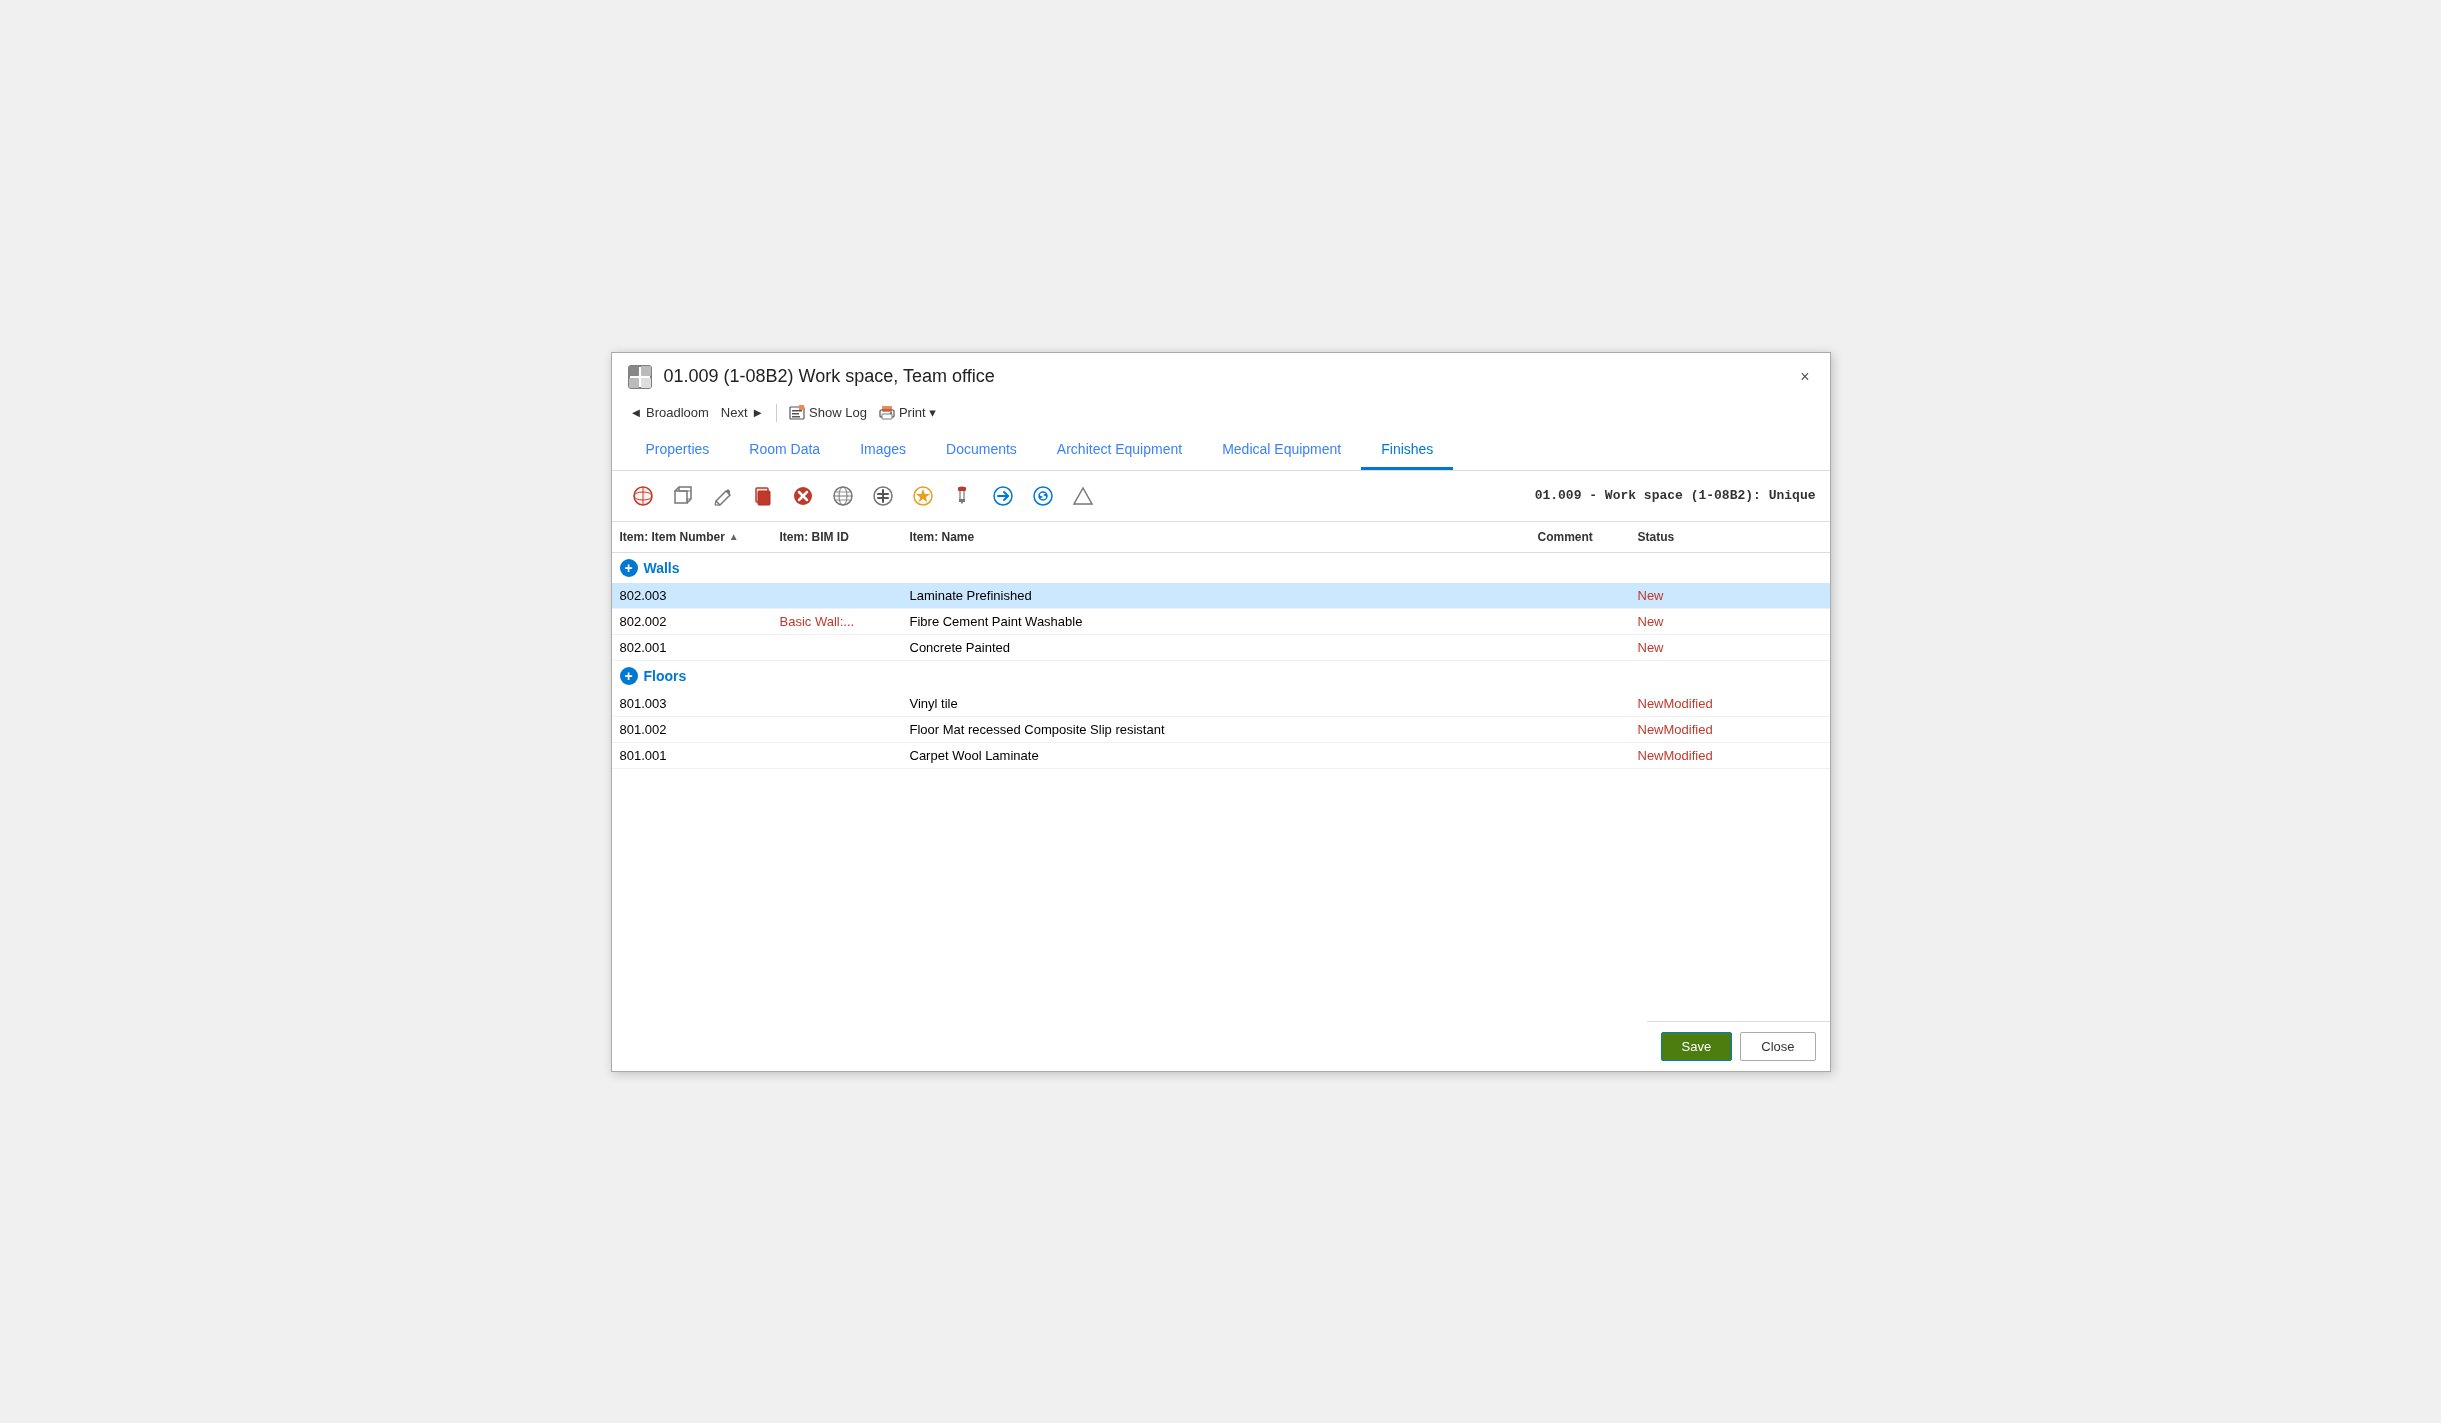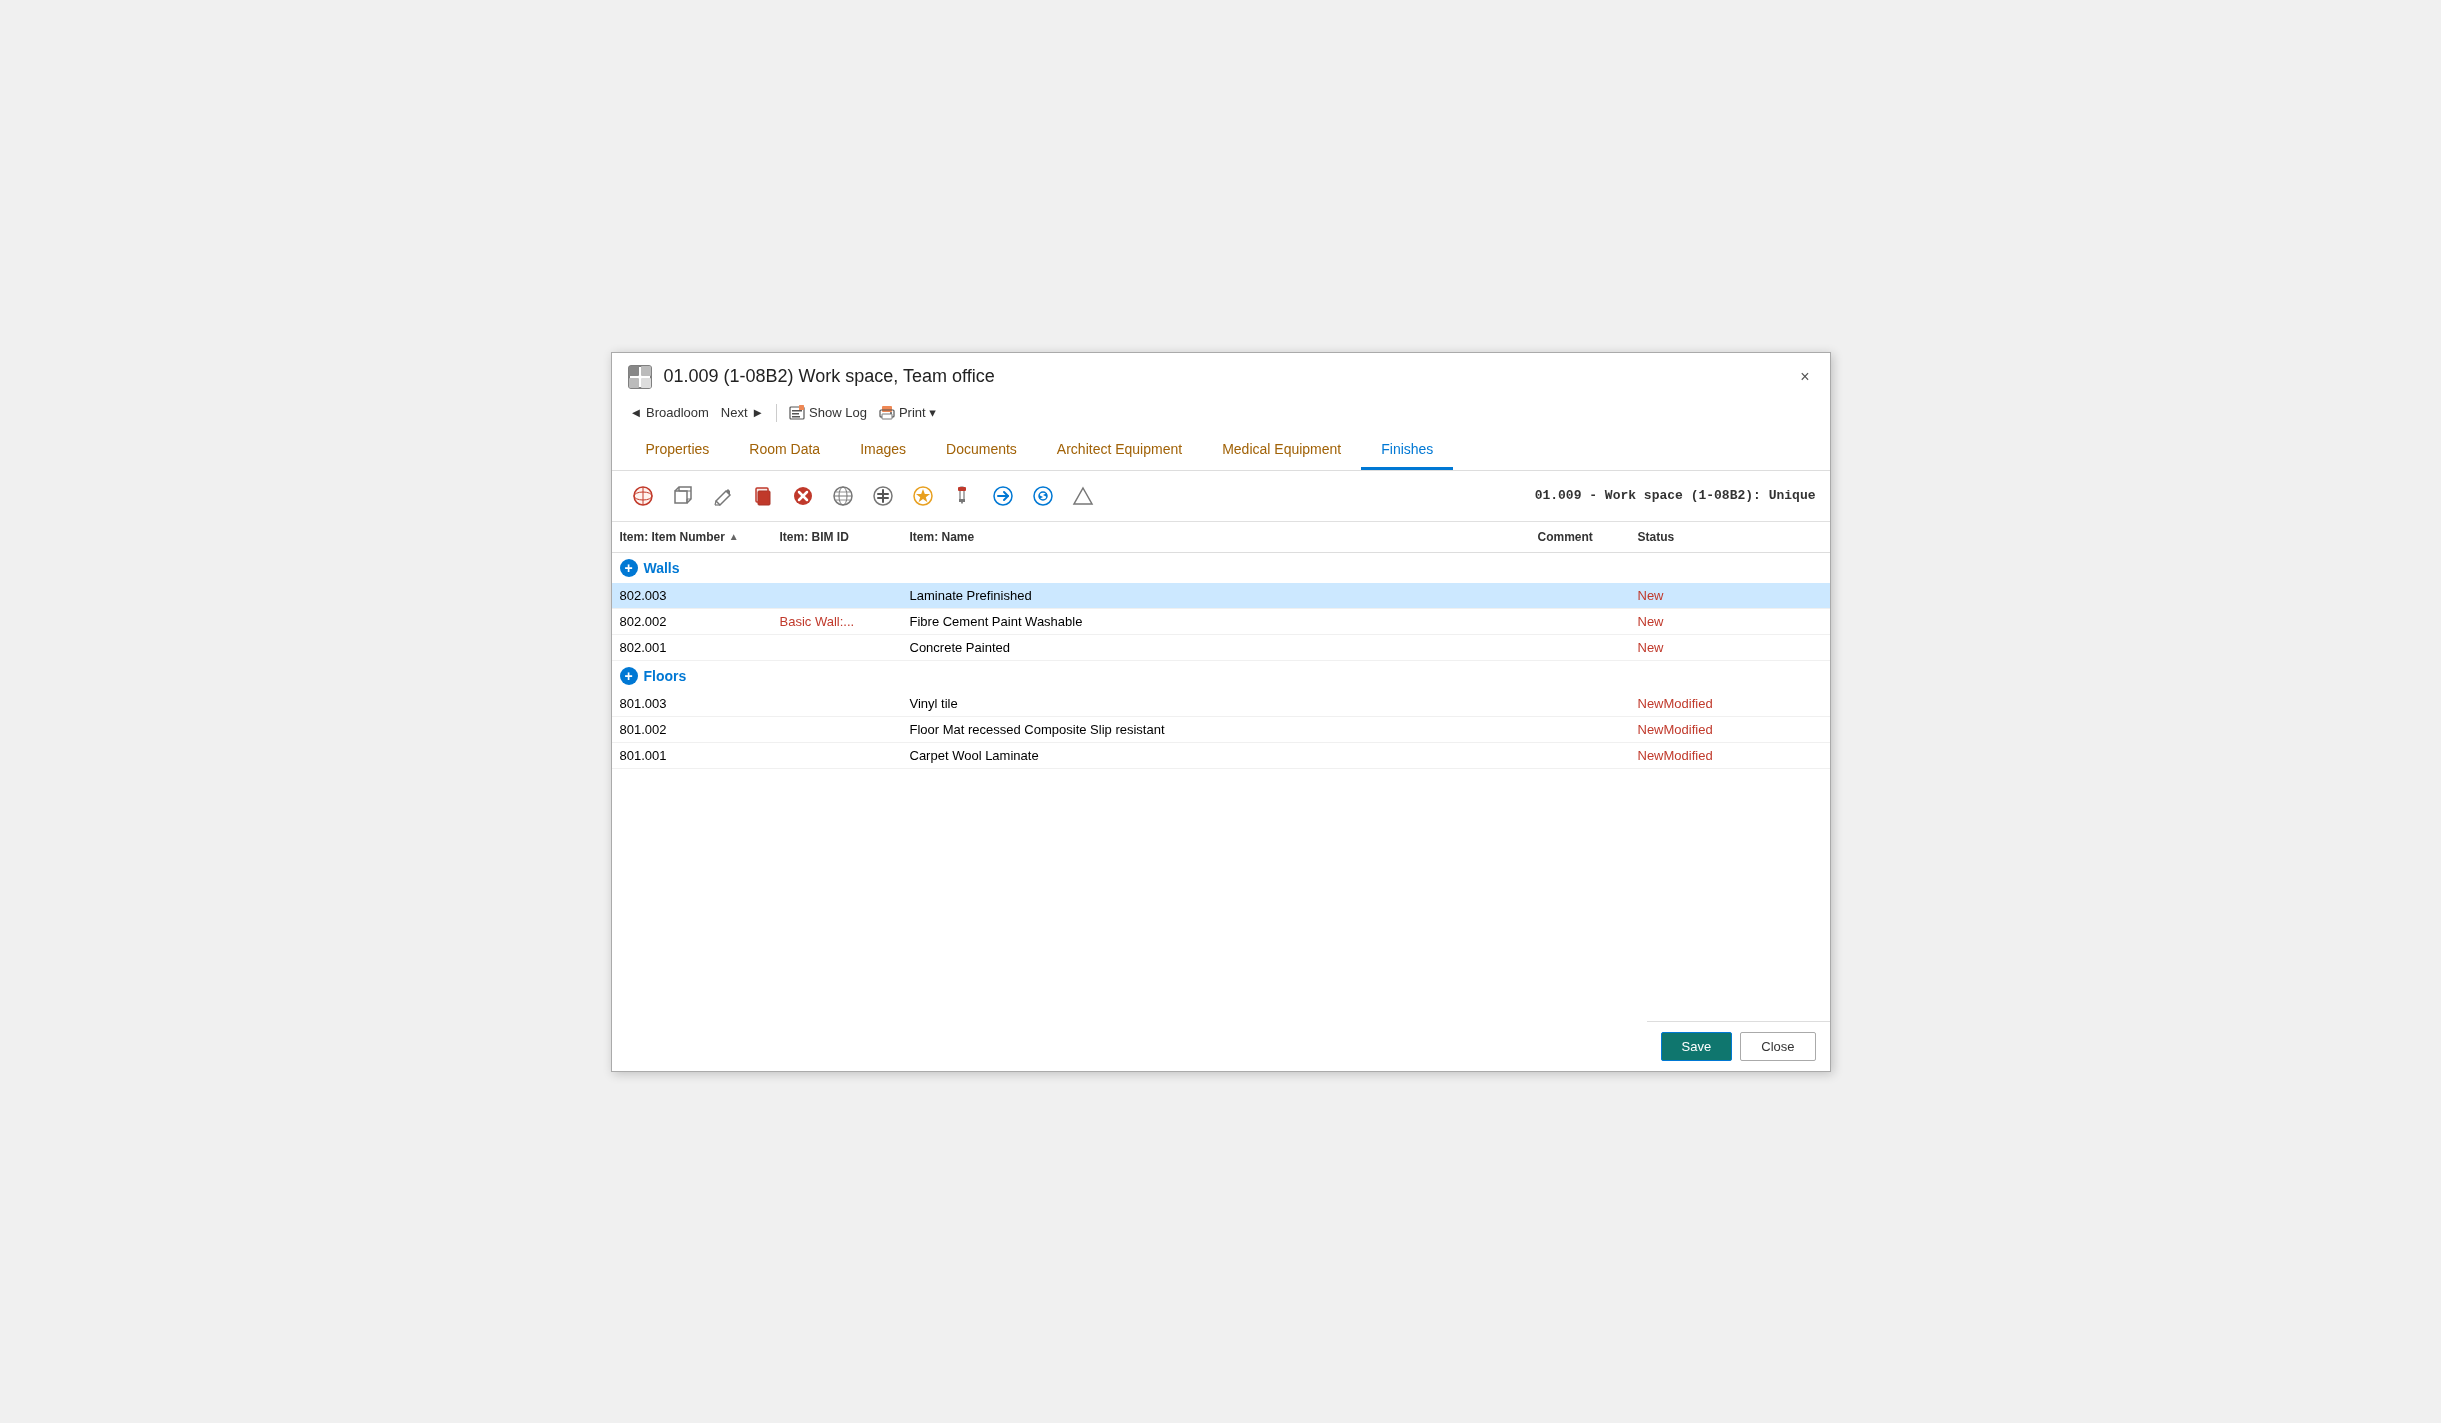--- a/index.html
+++ b/index.html
@@ -78,21 +78,21 @@
     .tabs {
       display: flex;
       align-items: flex-end;
       padding: 0 14px;
       border-bottom: 1px solid #ddd;
       gap: 0;
     }
     .tab {
       padding: 10px 20px;
       font-size: 14px;
-      color: #a16207;
+      color: #3b82f6;
       cursor: pointer;
       border-bottom: 3px solid transparent;
       white-space: nowrap;
     }
     .tab.active {
       color: #0078d4;
       border-bottom: 3px solid #0078d4;
       font-weight: 500;
     }
     .icon-toolbar {
@@ -199,21 +199,21 @@
       bottom: 0;
       right: 0;
     }
     .footer-btn {
       padding: 6px 20px;
       font-size: 13px;
       cursor: pointer;
       border-radius: 2px;
     }
     .btn-save {
-      background: #0f766e;
+      background: #4d7c0f;
       color: #fff;
       border: 1px solid #0078d4;
     }
     .btn-close {
       background: #fff;
       color: #333;
       border: 1px solid #aaa;
     }
     
     .icon-svg {

